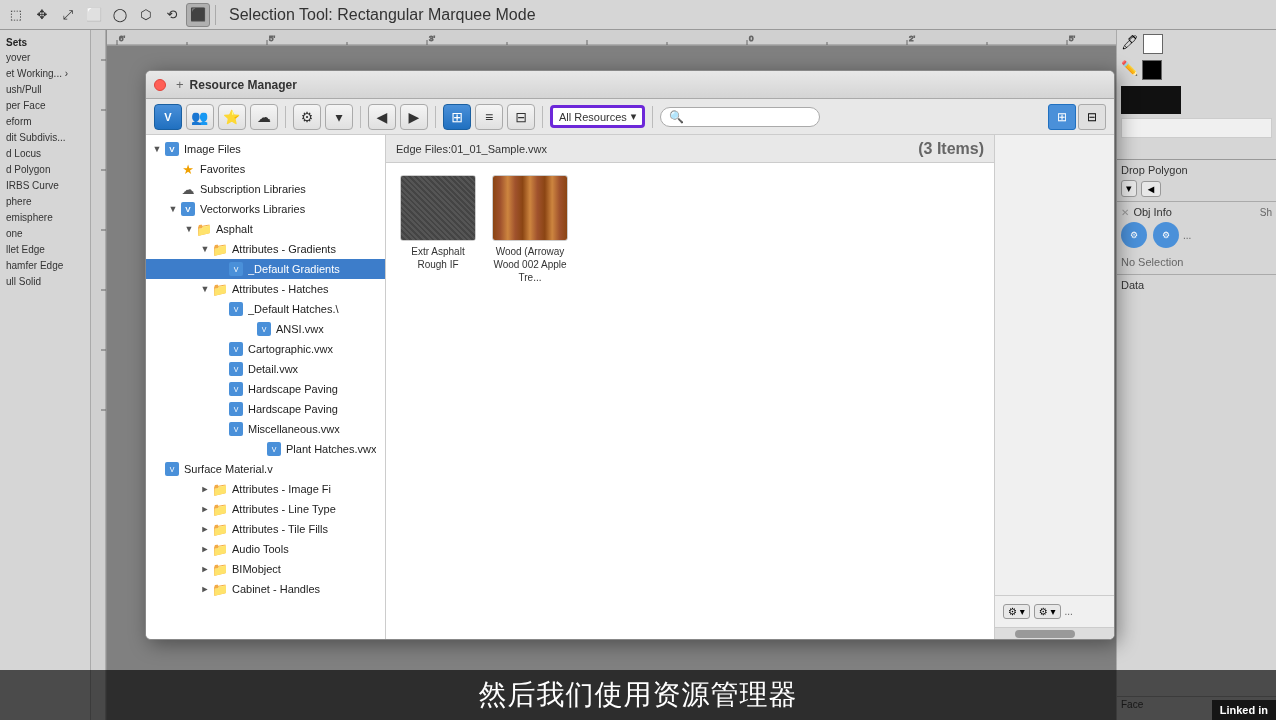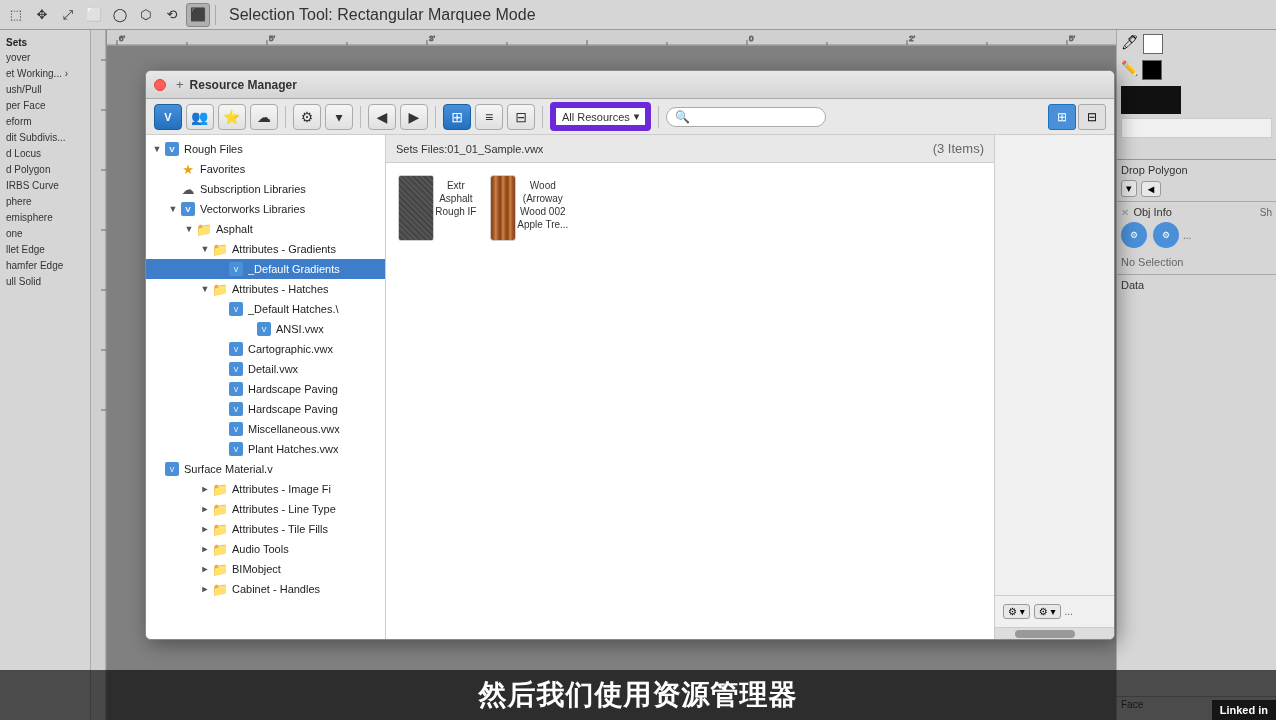--- a/index.html
+++ b/index.html
@@ -219,21 +219,21 @@
       display: flex; align-items: center; justify-content: center;
       cursor: pointer;
       font-size: 14px;
       color: #333;
     }
     .rm-toolbar-btn.active { background: linear-gradient(180deg, #4a90d9, #2070c0); color: white; border-color: #1a5fa0; }
     .rm-separator { width: 1px; height: 22px; background: #bbb; margin: 0 3px; }
     .rm-dropdown {
       display: flex; align-items: center;
       background: white;
-      border: 6px solid #6d28d9;
+      border: 3px solid #6d28d9;
       border-radius: 4px;
       padding: 2px 6px;
       cursor: pointer;
       font-size: 11px;
       color: #333;
       gap: 4px;
     }
     .rm-search {
       display: flex; align-items: center;
       background: white;
@@ -323,34 +323,36 @@
       background: #e8e8e8;
       border-bottom: 1px solid #ccc;
       display: flex;
       align-items: center;
       padding: 0 10px;
       font-size: 11px;
       color: #333;
       gap: 8px;
     }
     .rm-content-path { flex: 1; }
-    .rm-content-count { color: #666; font-size: 13px; }
+    .rm-content-count { color: #666; font-size: 16px; font-weight: bold; }
     .rm-items-grid {
       flex: 1;
       display: flex;
       flex-wrap: wrap;
       align-content: flex-start;
       padding: 12px;
       gap: 12px;
       overflow-y: auto;
       background: white;
     }
     .rm-item {
       width: 80px;
       display: flex;
+      flex-direction: column;
+      align-items: center;
       cursor: pointer;
     }
     .rm-item-thumb {
       width: 76px; height: 66px;
       border: 1px solid #ccc;
       border-radius: 3px;
       overflow: hidden;
       display: flex; align-items: center; justify-content: center;
       background: #f0f0f0;
     }
@@ -444,21 +446,21 @@
       bottom: 0; left: 0; right: 0;
       height: 50px;
       background: rgba(0,0,0,0.65);
       display: flex;
       align-items: center;
       justify-content: center;
     }
     .subtitle-text {
       font-size: 28px;
       color: white;
-      font-weight: 700;
+      font-weight: 400;
       letter-spacing: 1px;
     }
 
     
     .linkedin-badge {
       position: absolute;
       bottom: 0; right: 0;
       background: rgba(0,0,0,0.7);
       color: white;
       font-size: 11px;
@@ -637,21 +639,21 @@
 
   <div class="rm-body">
 
     <div class="rm-tree">
 
       <div class="tree-item">
         <div class="tree-toggle">▼</div>
         <div class="tree-icon">
           <div class="vwx-icon">V</div>
         </div>
-        <span class="tree-label">Rough Files</span>
+        <span class="tree-label">Image Files</span>
       </div>
 
       <div class="tree-item" style="padding-left:20px;">
         <div class="tree-toggle"></div>
         <div class="tree-icon">
           <span style="color:#f0a000;font-size:13px;">★</span>
         </div>
         <span class="tree-label">Favorites</span>
       </div>
 
@@ -745,21 +747,21 @@
         </div>
         <span class="tree-label">Hardscape Paving</span>
       </div>
       <div class="tree-item" style="padding-left:68px;">
         <div class="tree-toggle"></div>
         <div class="tree-icon">
           <div style="width:14px;height:14px;background:#4a90d9;border-radius:2px;display:flex;align-items:center;justify-content:center;font-size:7px;color:white;">V</div>
         </div>
         <span class="tree-label">Miscellaneous.vwx</span>
       </div>
-      <div class="tree-item" style="padding-left:68px;">
+      <div class="tree-item" style="padding-left:106px;">
         <div class="tree-toggle"></div>
         <div class="tree-icon">
           <div style="width:14px;height:14px;background:#4a90d9;border-radius:2px;display:flex;align-items:center;justify-content:center;font-size:7px;color:white;">V</div>
         </div>
         <span class="tree-label">Plant Hatches.vwx</span>
       </div>
       <div class="tree-item" style="">
         <div class="tree-toggle"></div>
         <div class="tree-icon">
           <div style="width:14px;height:14px;background:#4a90d9;border-radius:2px;display:flex;align-items:center;justify-content:center;font-size:7px;color:white;">V</div>
@@ -807,21 +809,21 @@
         <div class="tree-icon">
           <span style="color:#e8a020;font-size:13px;">📁</span>
         </div>
         <span class="tree-label">Cabinet - Handles</span>
       </div>
     </div>
 
     <div class="rm-content">
 
       <div class="rm-content-header">
-        <span class="rm-content-path">Sets Files:01_01_Sample.vwx</span>
+        <span class="rm-content-path">Edge Files:01_01_Sample.vwx</span>
         <span class="rm-content-count">(3 Items)</span>
       </div>
 
       <div class="rm-items-grid">
 
         <div class="rm-item">
           <div class="rm-item-thumb">
             <div class="thumb-asphalt"></div>
           </div>
           <div class="rm-item-label">Extr Asphalt Rough IF</div>

